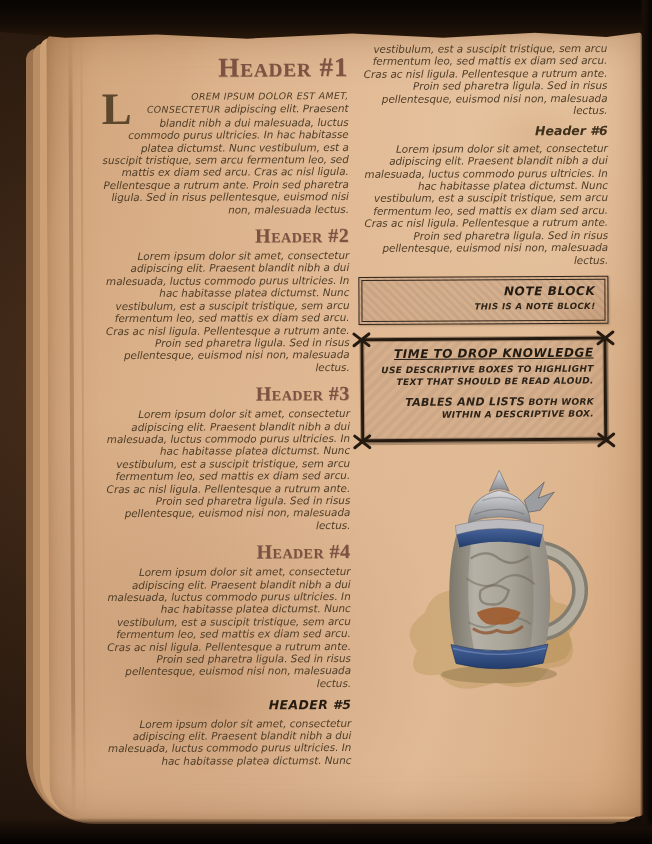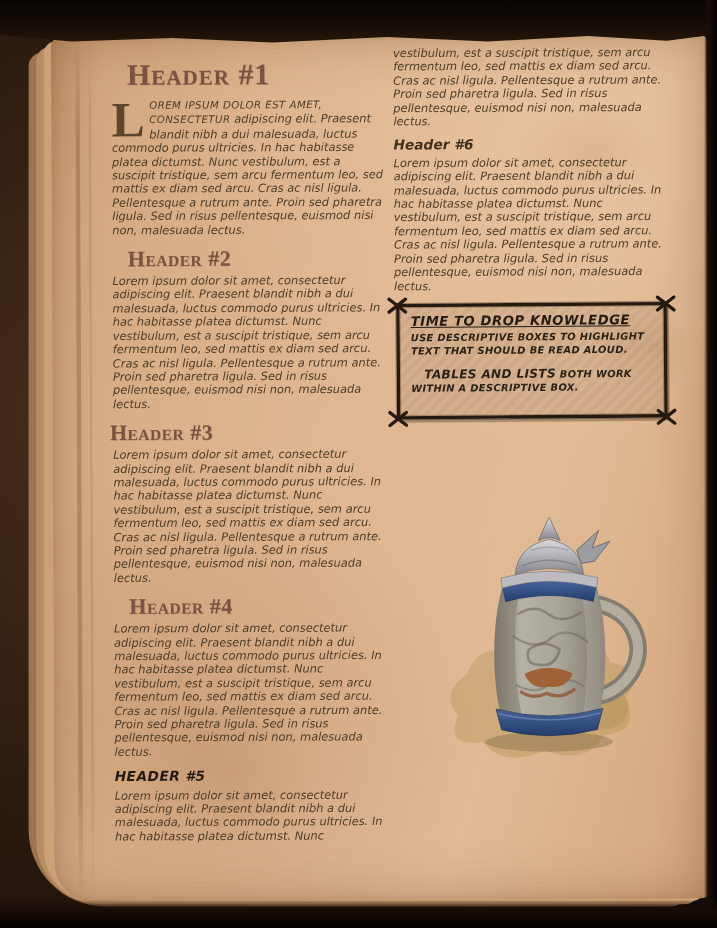--- a/index.html
+++ b/index.html
@@ -1,17 +1,17 @@
 <!DOCTYPE html>
 <html><head>
 <meta charset="utf-8">
 <style>
   html,body{margin:0;padding:0;background:#0d0805;}
   .stage{position:relative;width:652px;height:844px;overflow:hidden;background:#0d0805;
-         font-family:"DejaVu Sans",sans-serif;}
+         font-family:"DejaVu Sans",sans-serif;text-align:right;}
   
   .cover{position:absolute;inset:0;border-radius:26px 8px 10px 14px;
     background:
       radial-gradient(120% 90% at 18% 45%, #4a2f1d 0%, #332012 35%, #1c110a 70%, #0c0704 100%);}
   .cover-top{position:absolute;top:0;left:0;right:0;height:42px;z-index:6;
     background:linear-gradient(#070402, #140c07 55%, #241509 85%, #2e1b0d);
     clip-path:polygon(0 0,100% 0,100% 74%,93% 88%,82% 78%,68% 90%,54% 80%,38% 92%,24% 82%,10% 90%,0 76%);}
   .cover-right{position:absolute;top:0;right:0;width:12px;height:100%;z-index:6;
     background:linear-gradient(to left,#050302,#1a0f08 70%,rgba(26,15,8,0));}
   .cover-bottom{position:absolute;left:0;right:0;bottom:0;height:26px;z-index:6;
@@ -120,20 +120,26 @@
       <div class="marker-h">Header #5</div>
       <p>Lorem ipsum dolor sit amet, consectetur adipiscing elit. Praesent blandit nibh a dui malesuada, luctus commodo purus ultricies. In hac habitasse platea dictumst. Nunc</p>
     </div>
 
     <div class="col col-right">
       <p>vestibulum, est a suscipit tristique, sem arcu fermentum leo, sed mattis ex diam sed arcu. Cras ac nisl ligula. Pellentesque a rutrum ante. Proin sed pharetra ligula. Sed in risus pellentesque, euismod nisi non, malesuada lectus.</p>
 
       <div class="hand-h">Header #6</div>
       <p>Lorem ipsum dolor sit amet, consectetur adipiscing elit. Praesent blandit nibh a dui malesuada, luctus commodo purus ultricies. In hac habitasse platea dictumst. Nunc vestibulum, est a suscipit tristique, sem arcu fermentum leo, sed mattis ex diam sed arcu. Cras ac nisl ligula. Pellentesque a rutrum ante. Proin sed pharetra ligula. Sed in risus pellentesque, euismod nisi non, malesuada lectus.</p>
 
+      <div class="note">
+        <div class="note-inner">
+          <div class="note-title">Note Block</div>
+          <div class="note-body">This is a note block!</div>
+        </div>
+      </div>
 
       <div class="kbox">
         <span class="xmark xm-tl"></span>
         <span class="xmark xm-tr"></span>
         <span class="xmark xm-bl"></span>
         <span class="xmark xm-br"></span>
         <div class="kbox-title">Time to Drop Knowledge</div>
         <p class="kbox-text">Use descriptive boxes to highlight text that should be read aloud.</p>
         <p class="kbox-text indent"><b>Tables and Lists</b><span> both work within a descriptive box.</span></p>
       </div>

